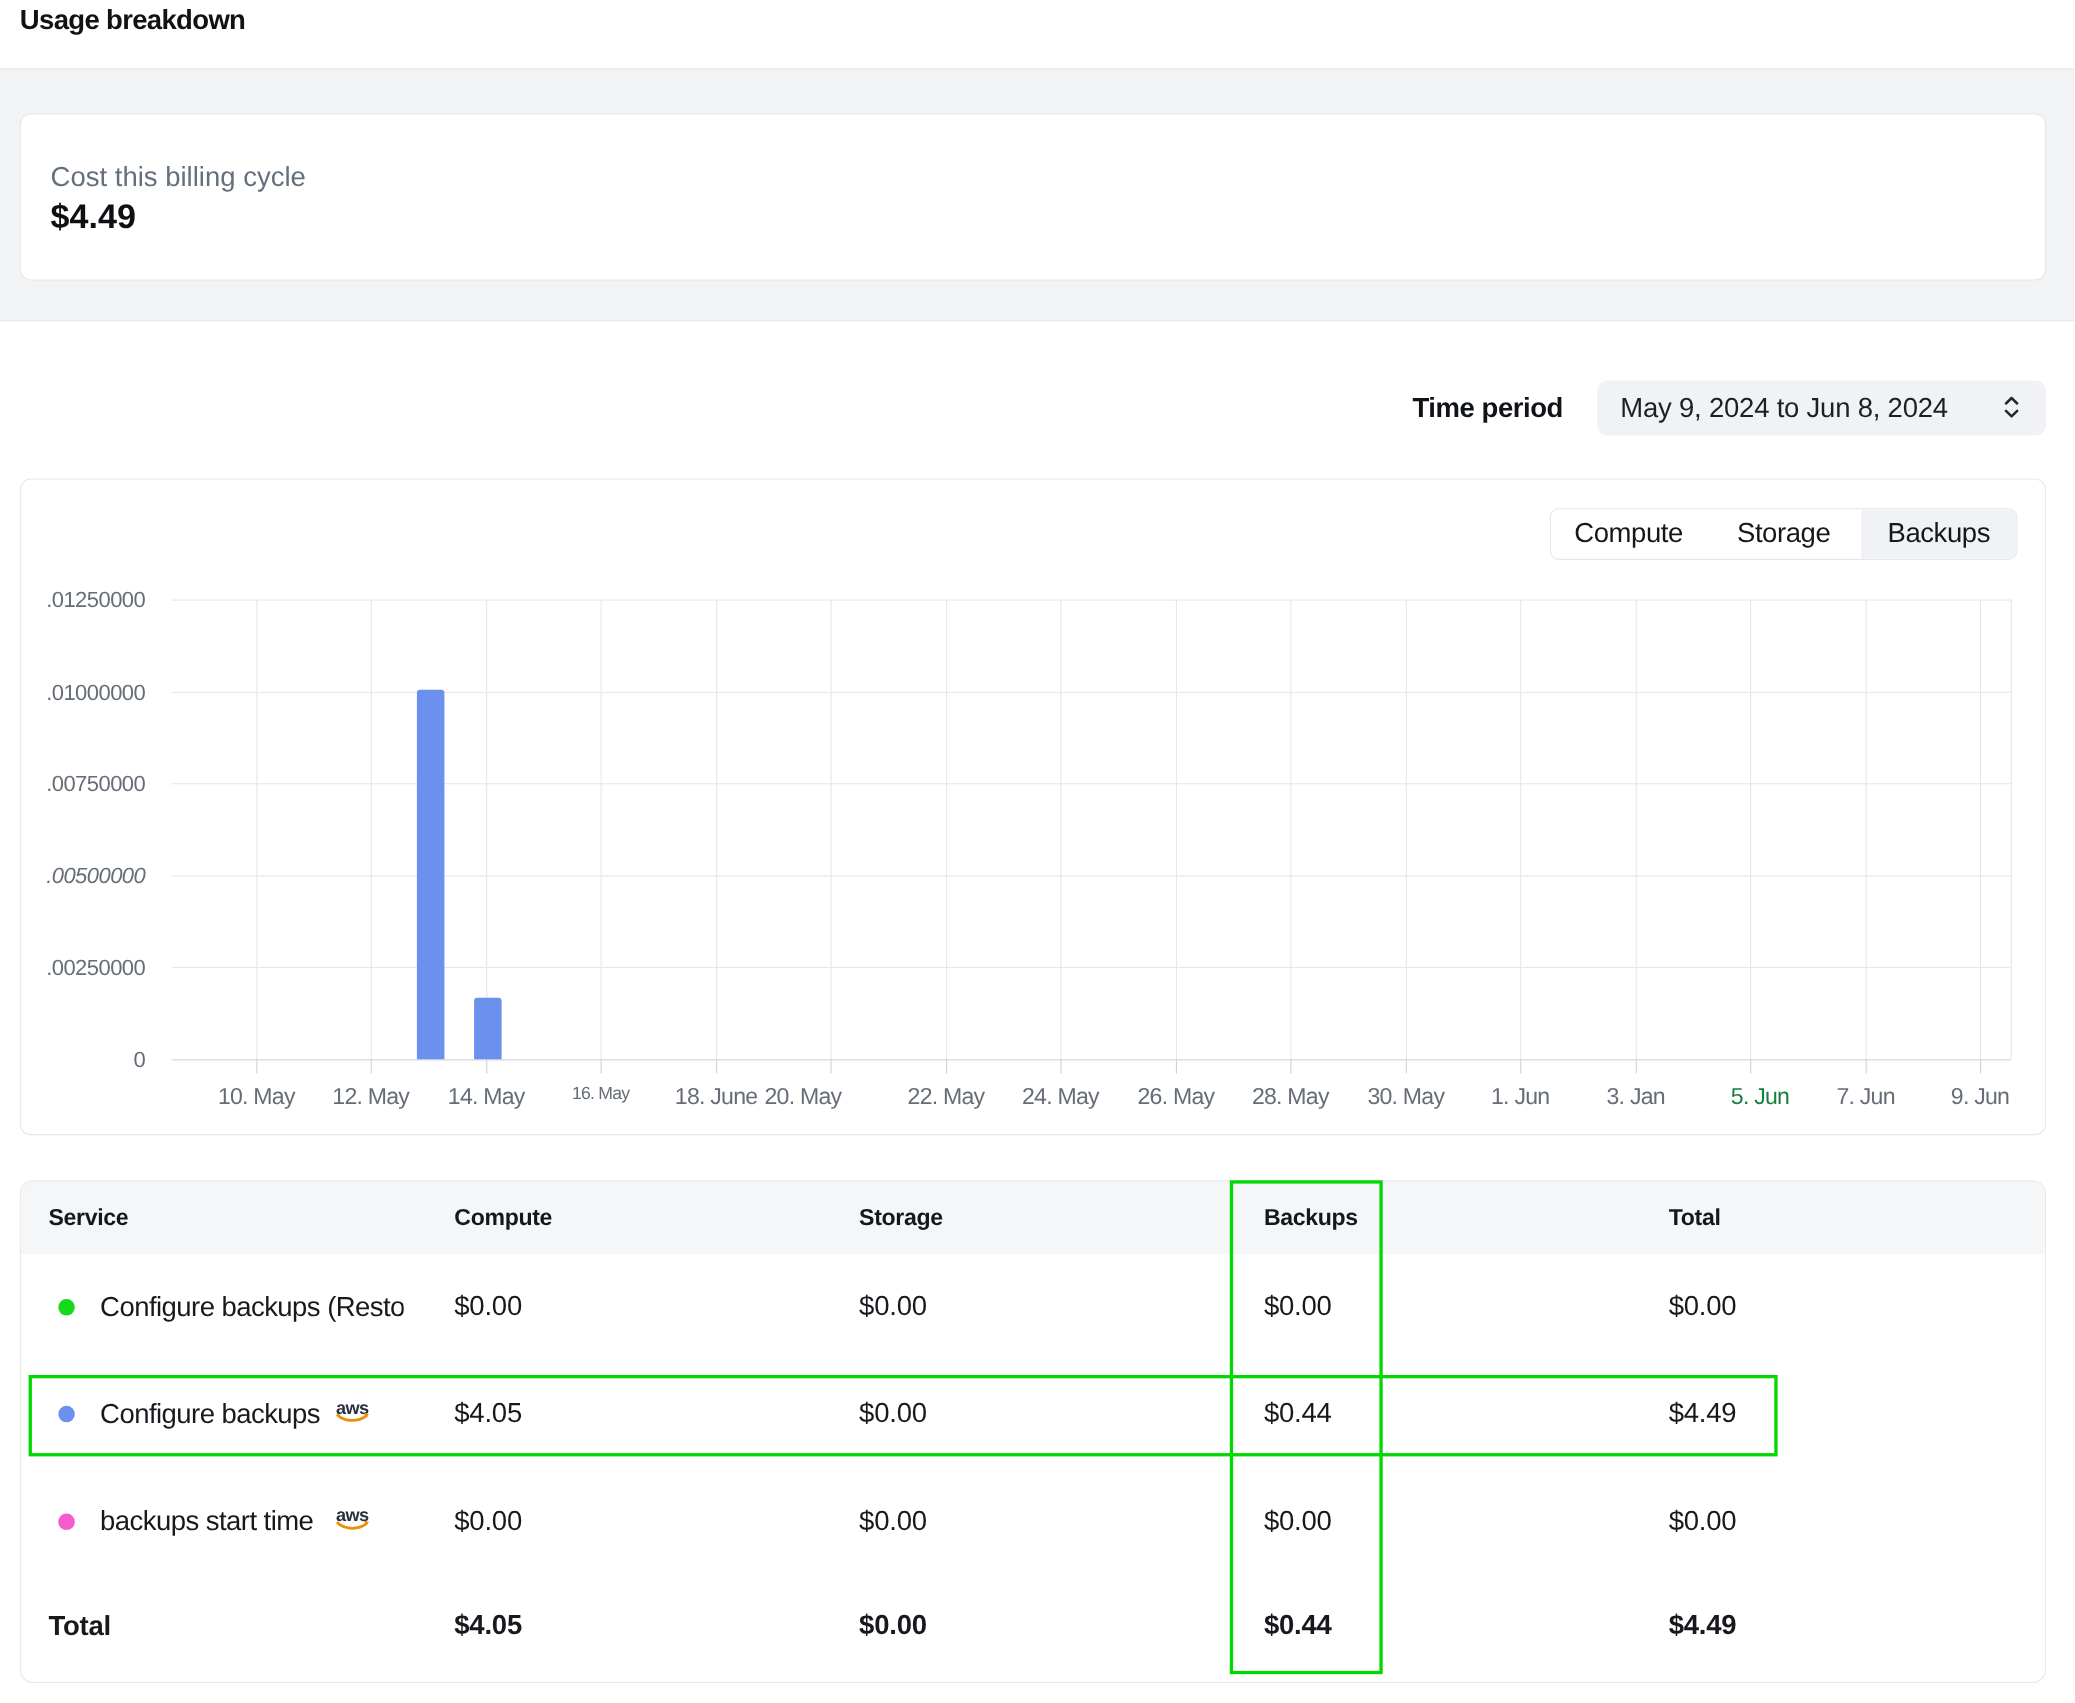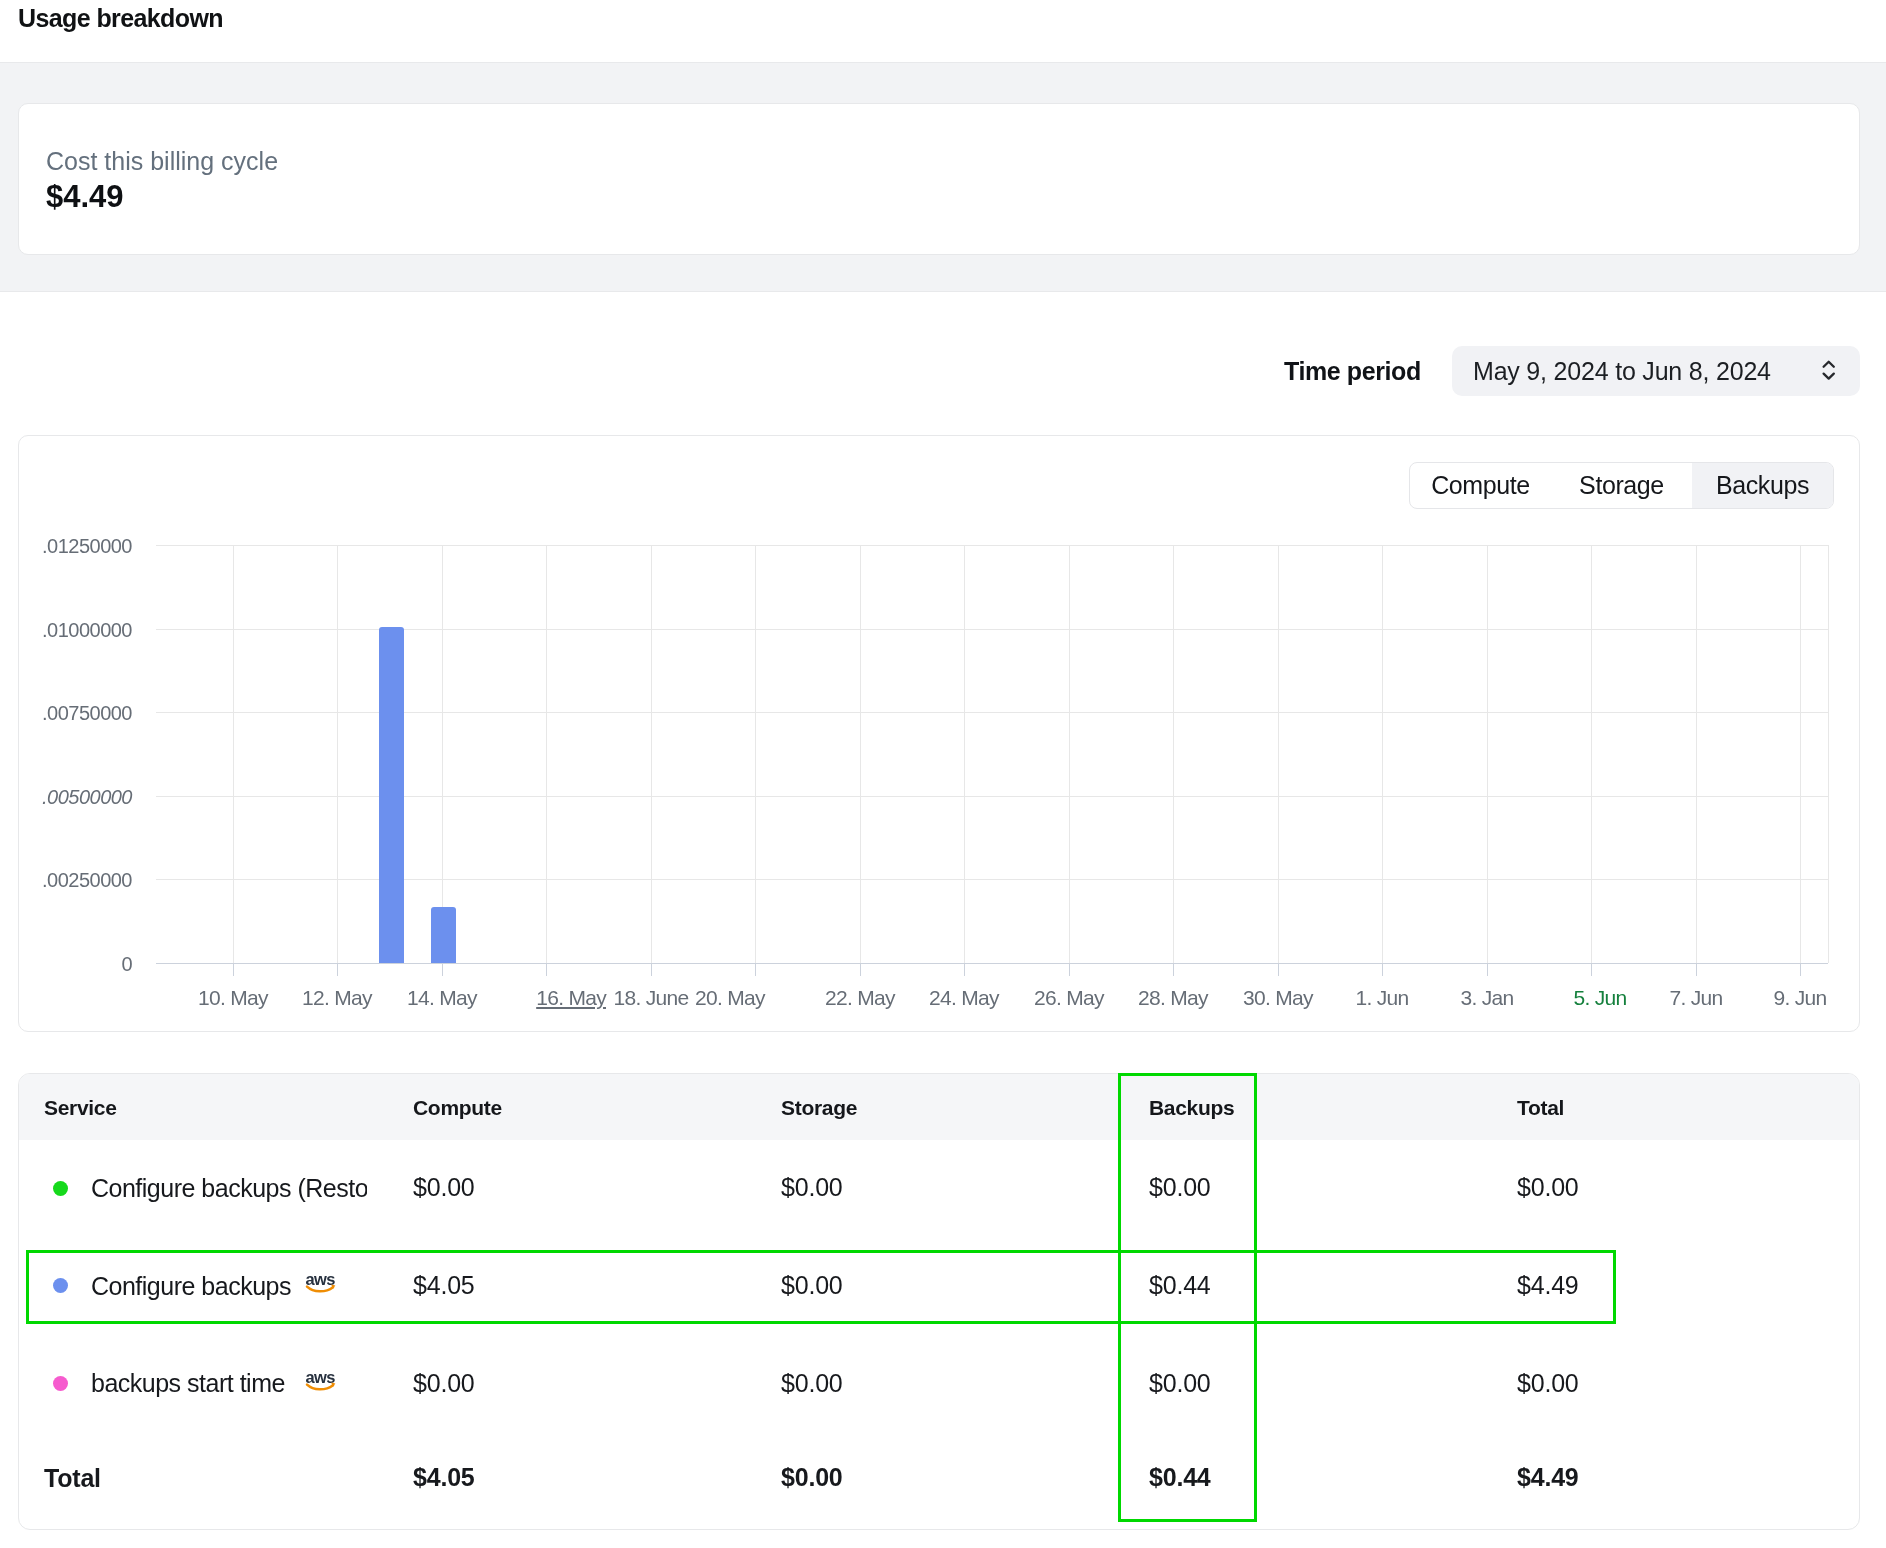--- a/index.html
+++ b/index.html
@@ -51,21 +51,21 @@
     <div class="abs" style="left:233px; top:963px; width:1px; height:13px; background:#ccd2dc;"></div>
     <div class="abs" style="left:173px; top:986px; width:120px; text-align:center; font-size:21px; color:#666d76; letter-spacing:-0.7px;">10. May</div>
     <div class="abs" style="left:337px; top:545px; width:1px; height:418px; background:#e7e7e7;"></div>
     <div class="abs" style="left:337px; top:963px; width:1px; height:13px; background:#ccd2dc;"></div>
     <div class="abs" style="left:277px; top:986px; width:120px; text-align:center; font-size:21px; color:#666d76; letter-spacing:-0.7px;">12. May</div>
     <div class="abs" style="left:442px; top:545px; width:1px; height:418px; background:#e7e7e7;"></div>
     <div class="abs" style="left:442px; top:963px; width:1px; height:13px; background:#ccd2dc;"></div>
     <div class="abs" style="left:382px; top:986px; width:120px; text-align:center; font-size:21px; color:#666d76; letter-spacing:-0.7px;">14. May</div>
     <div class="abs" style="left:546px; top:545px; width:1px; height:418px; background:#e7e7e7;"></div>
     <div class="abs" style="left:546px; top:963px; width:1px; height:13px; background:#ccd2dc;"></div>
-    <div class="abs" style="left:486px; top:986px; width:120px; text-align:right; font-size:21px; color:#666d76; letter-spacing:-0.7px;text-decoration:underline;">16. May</div>
+    <div class="abs" style="left:486px; top:986px; width:120px; text-align:center; font-size:16px; color:#666d76; letter-spacing:-0.7px;">16. May</div>
     <div class="abs" style="left:651px; top:545px; width:1px; height:418px; background:#e7e7e7;"></div>
     <div class="abs" style="left:651px; top:963px; width:1px; height:13px; background:#ccd2dc;"></div>
     <div class="abs" style="left:591px; top:986px; width:120px; text-align:center; font-size:21px; color:#666d76; letter-spacing:-0.7px;">18. June</div>
     <div class="abs" style="left:755px; top:545px; width:1px; height:418px; background:#e7e7e7;"></div>
     <div class="abs" style="left:755px; top:963px; width:1px; height:13px; background:#ccd2dc;"></div>
     <div class="abs" style="left:695px; top:986px; width:120px; text-align:left; font-size:21px; color:#666d76; letter-spacing:-0.7px;">20. May</div>
     <div class="abs" style="left:860px; top:545px; width:1px; height:418px; background:#e7e7e7;"></div>
     <div class="abs" style="left:860px; top:963px; width:1px; height:13px; background:#ccd2dc;"></div>
     <div class="abs" style="left:800px; top:986px; width:120px; text-align:center; font-size:21px; color:#666d76; letter-spacing:-0.7px;">22. May</div>
     <div class="abs" style="left:964px; top:545px; width:1px; height:418px; background:#e7e7e7;"></div>

